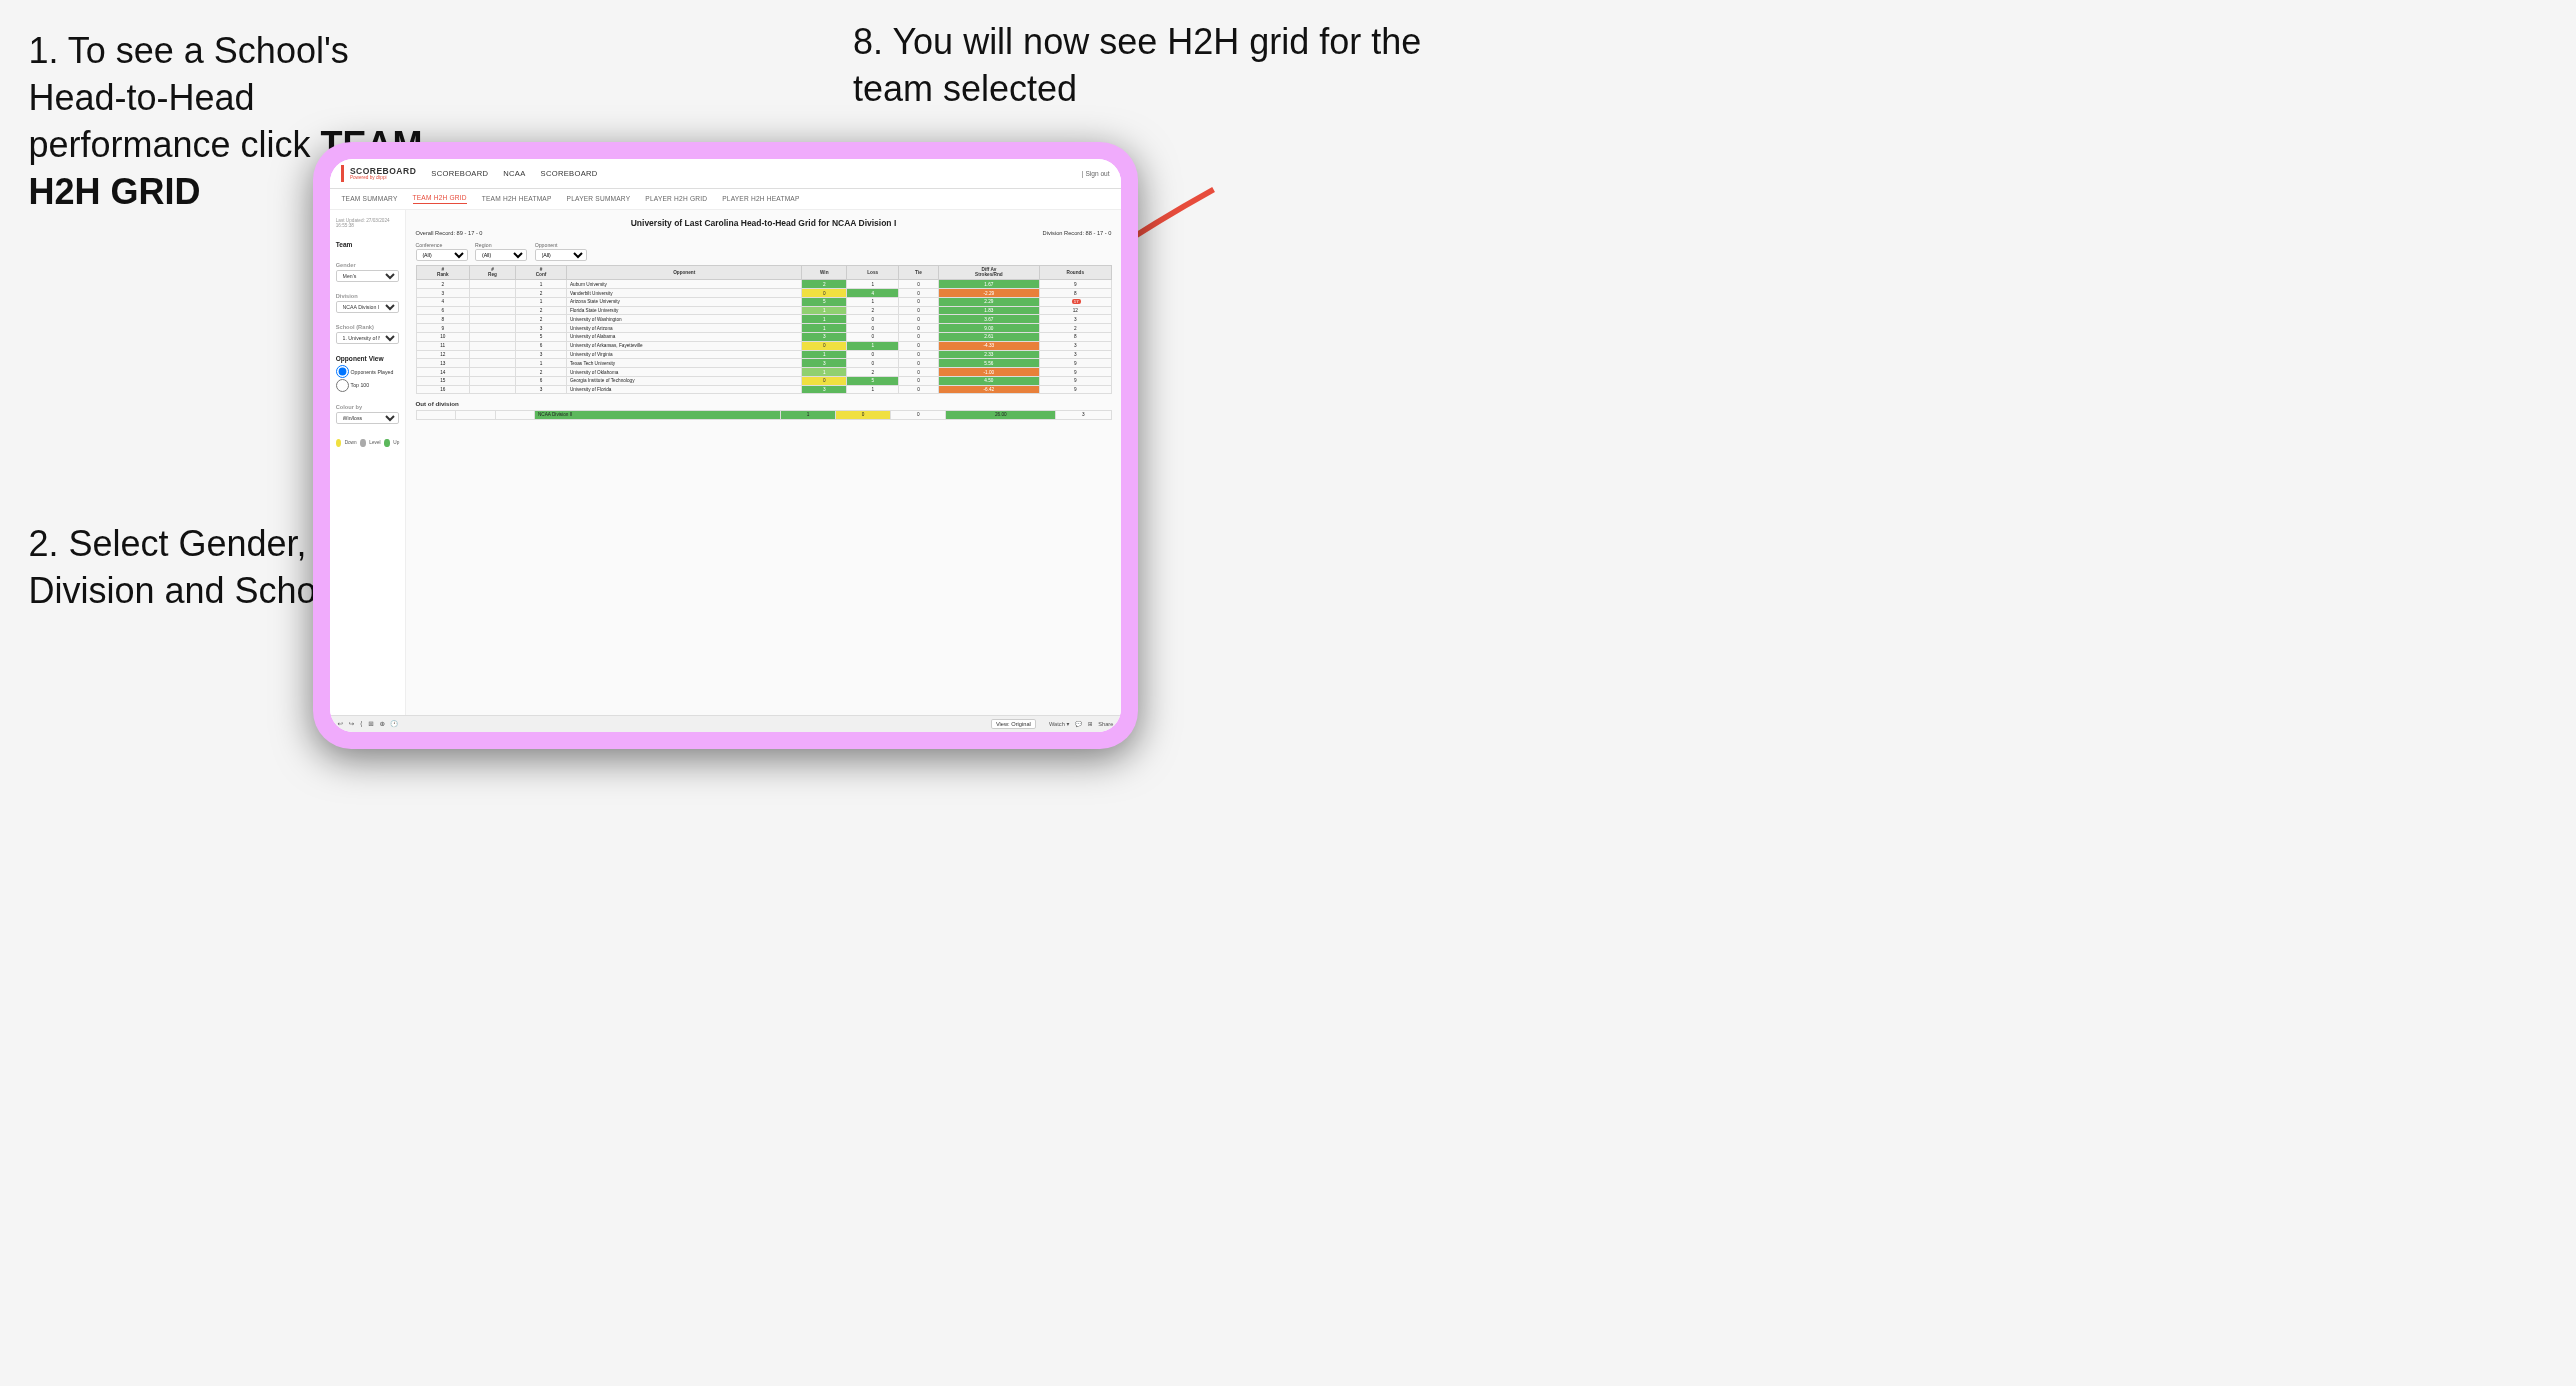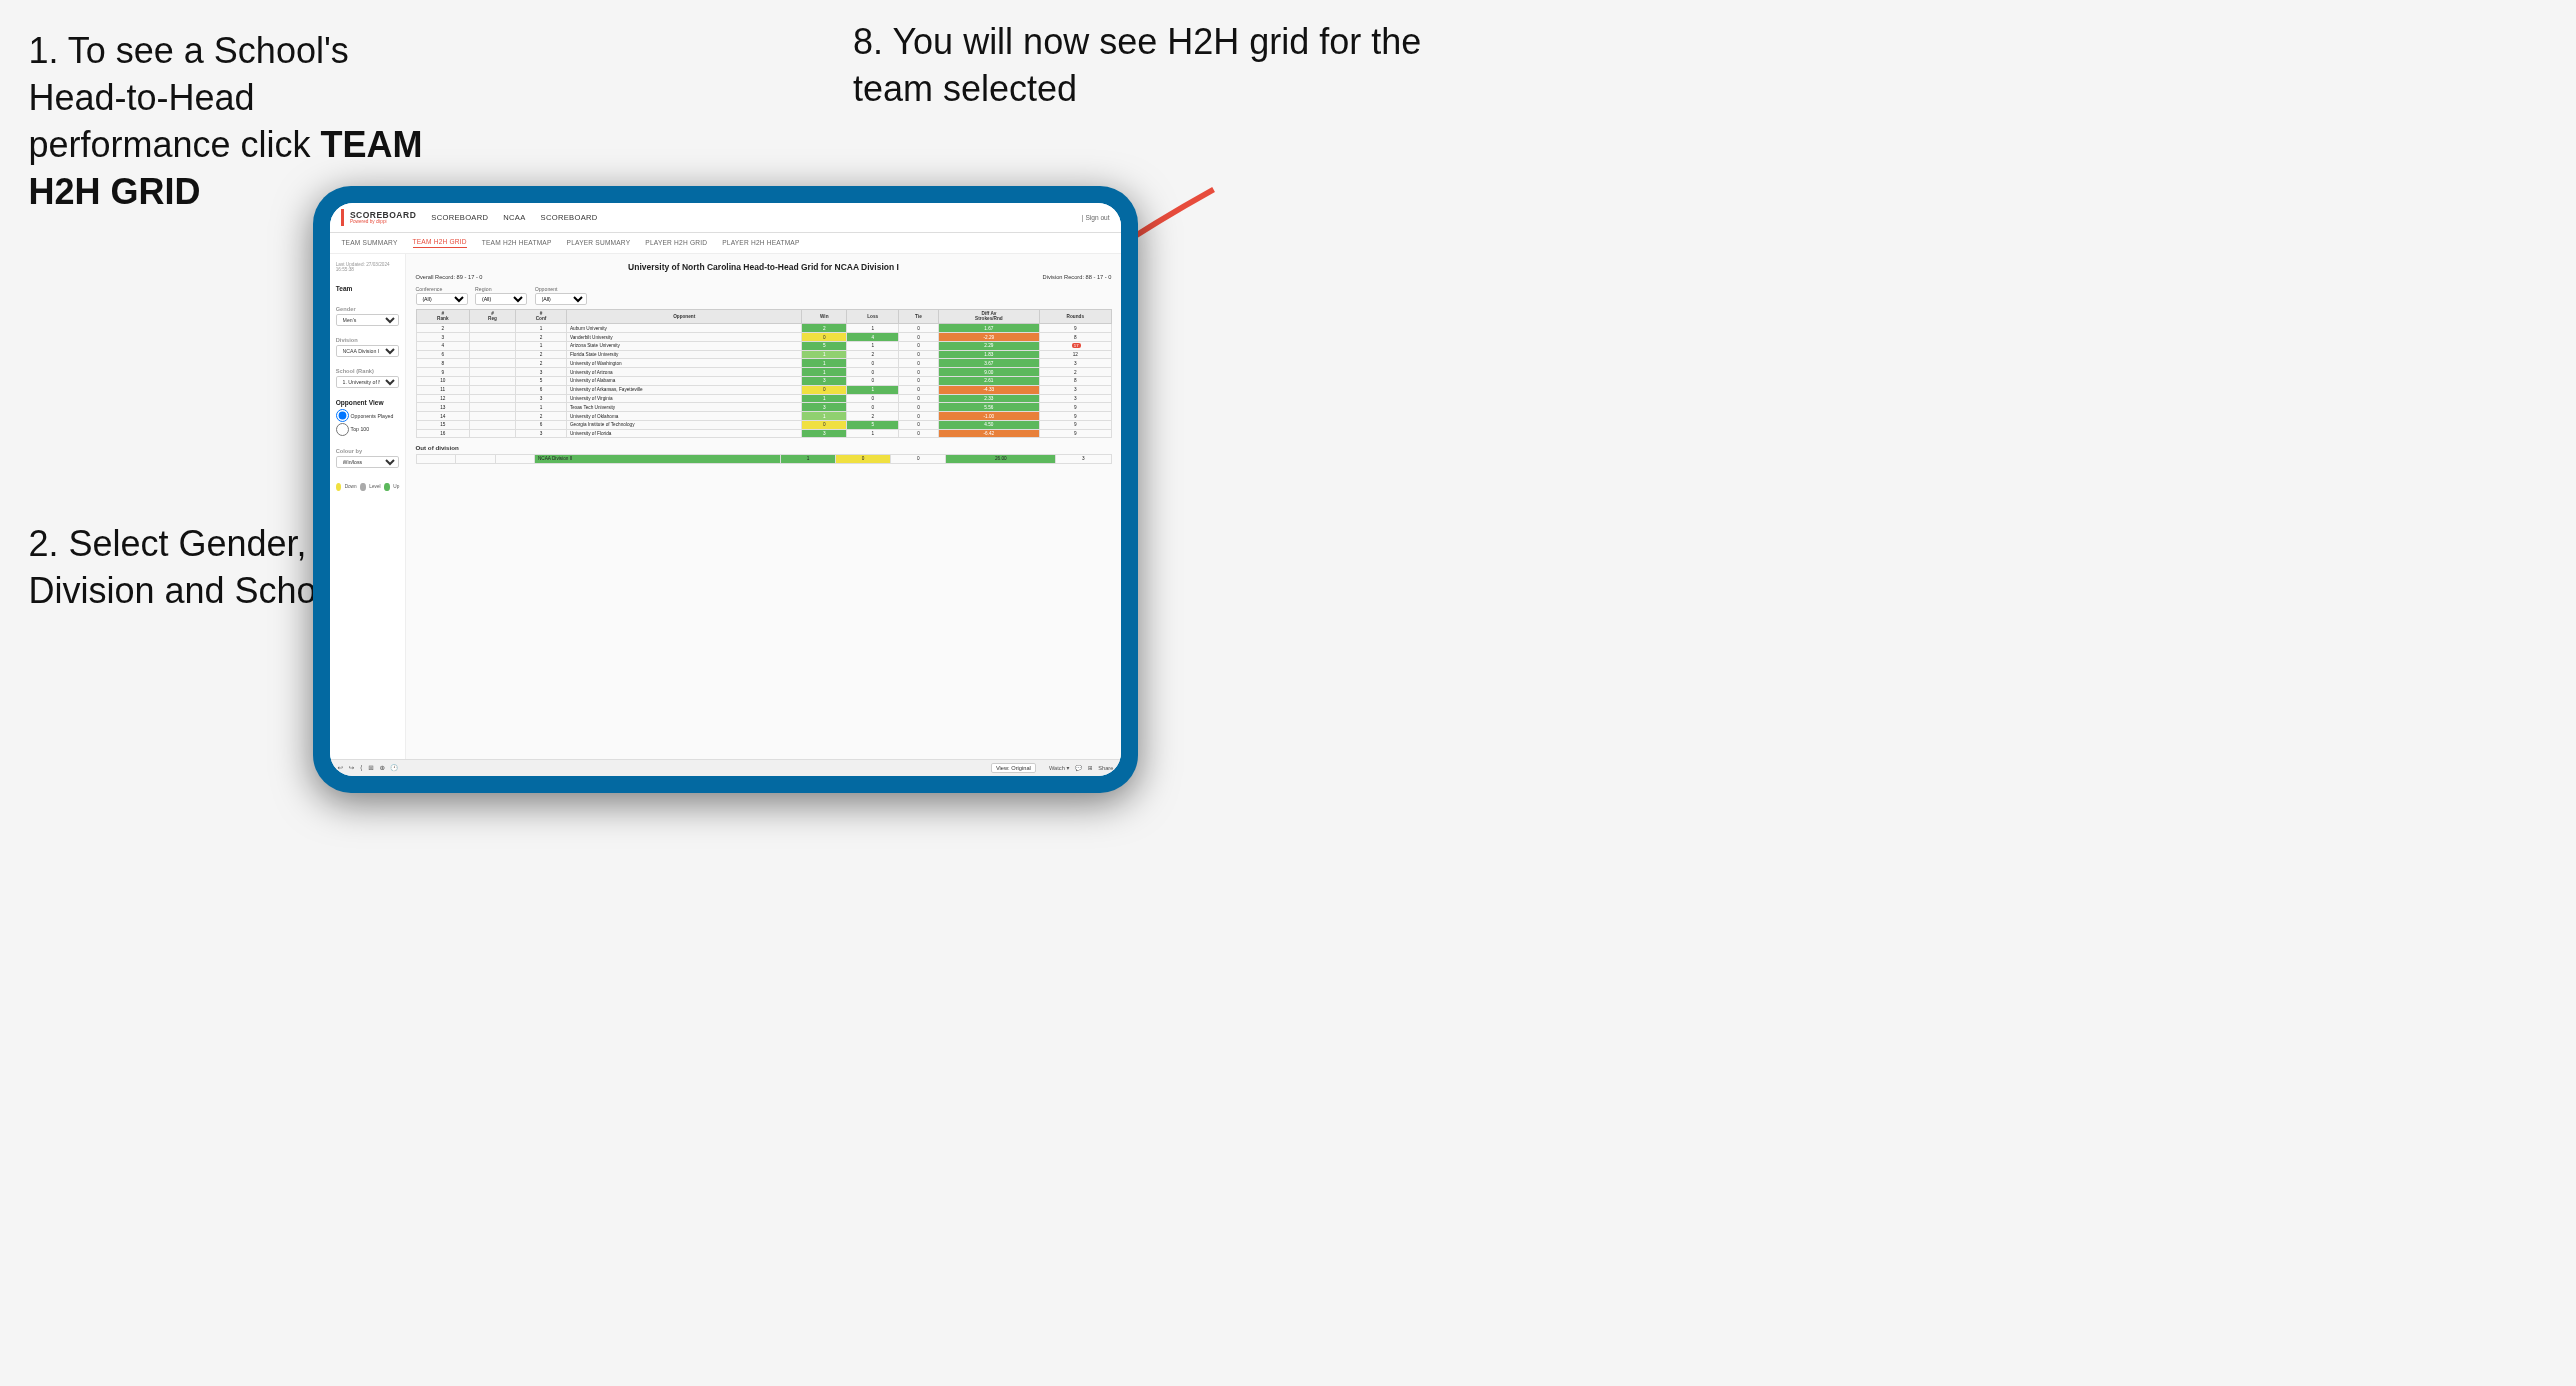--- a/index.html
+++ b/index.html
@@ -25,25 +25,24 @@
     #ann2 { top: 521px; left: 28.4px; width: 341px; }
     #ann3 { top: 19px; left: 853px; width: 569px; }
 
     
     .tablet-frame {
       position: absolute;
       top: 142px;
       left: 313px;
       width: 825px;
       height: 607px;
-      background: #0369a1;
+      background: #f0abfc;
       border-radius: 38px;
       padding: 17px;
       box-shadow: 0 9.5px 38px rgba(0,0,0,0.5);
-      margin-top: 44px;
     }
     .tablet-screen {
       width: 100%;
       height: 100%;
       background: #fff;
       border-radius: 23px;
       overflow: hidden;
       display: flex;
       flex-direction: column;
     }
@@ -419,21 +418,21 @@
           <div class="dot" style="background:#f0e040;"></div>
           <span class="dot-label">Down</span>
           <div class="dot" style="background:#aaa;"></div>
           <span class="dot-label">Level</span>
           <div class="dot" style="background:#5cb85c;"></div>
           <span class="dot-label">Up</span>
         </div>
       </div>
 
       <div class="grid-area">
-        <div class="grid-title">University of North Carolina Head-to-Head Grid for NCAA Division I</div>
+        <div class="grid-title">University of Last Carolina Head-to-Head Grid for NCAA Division I</div>
 
         <div class="grid-records">
           <span>Overall Record: 89 - 17 - 0</span>
           <span>Division Record: 88 - 17 - 0</span>
         </div>
 
         <div class="filter-row">
           <div class="filter-group">
             <span class="filter-label">Conference</span>
             <select class="filter-select">

